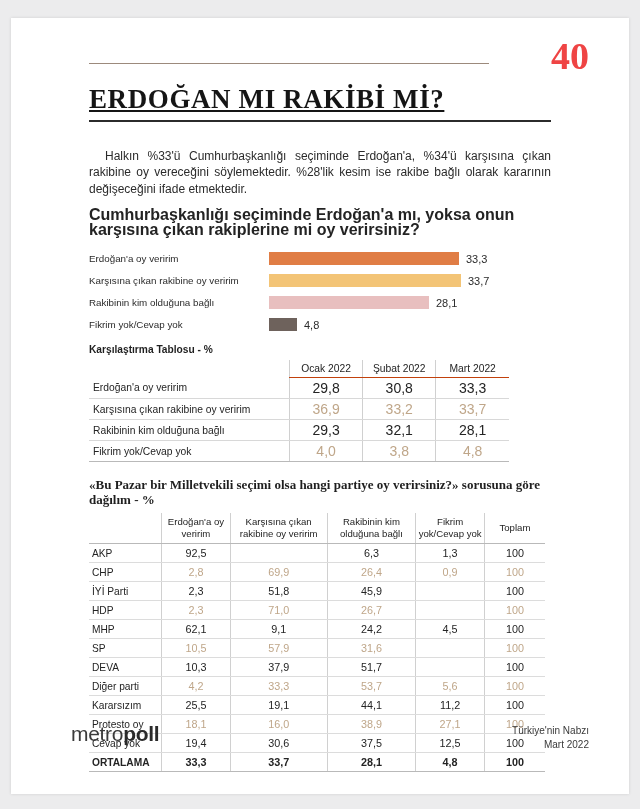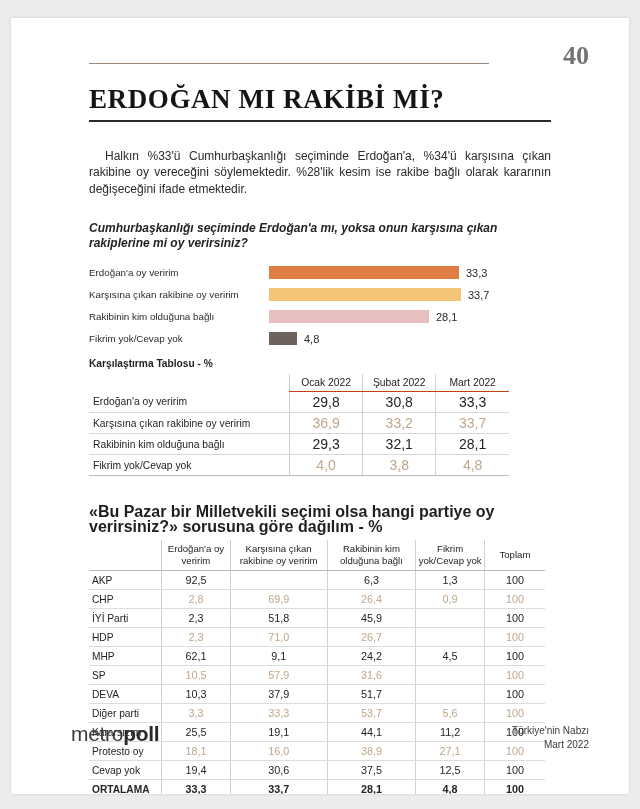--- a/index.html
+++ b/index.html
@@ -35,61 +35,61 @@
     top: 45px;
     width: 400px;
     height: 1px;
     background: #9c8a7c;
   }
   .page-number {
     position: absolute;
     right: 40px;
     top: 18px;
     font-family: "Liberation Serif", serif;
-    font-size: 26px;
+    font-size: 38px;
     font-weight: 700;
-    color: #737373;
+    color: #ef4444;
     letter-spacing: 0px;
     line-height: 40px;
   }
 
   
   .title-block {
     margin: 6px 78px 0 78px;
   }
   .doc-title {
     font-family: "Liberation Serif", serif;
     font-size: 27px;
     font-weight: 700;
     color: #151515;
     letter-spacing: 0.6px;
     margin: 0;
     padding-bottom: 6px;
     line-height: 30px;
+    text-decoration: underline;
   }
   .title-underline {
     height: 1.5px;
     background: #2b2b2b;
     width: 100%;
   }
 
   
   .intro {
     margin: 26px 78px 0 78px;
     font-size: 12px;
     line-height: 16.5px;
     color: #2b2b2b;
     text-align: justify;
     text-indent: 16px;
   }
   .question {
-    margin: 24px 78px 0 78px;
-    font-size: 12px;
+    margin: 10px 78px 0 78px;
+    font-size: 16px;
     line-height: 15px;
-    font-style: italic;
     font-weight: bold;
     color: #232323;
   }
 
   
   .chart {
     margin: 12px 0 0 78px;
     width: 470px;
   }
   .bar-row {
@@ -159,25 +159,26 @@
     font-size: 14px;
   }
   table.t1 .vsep {
     border-left: 1px solid #d0d0d0;
   }
   tr.tan td, tr.tan th { color: #bfa689; }
   tbody.t1body tr:last-child td { border-bottom: 1px solid #b9b9b9; }
 
   
   .table2-caption {
-    margin: 28px 78px 6px 78px;
-    font-size: 16px;
+    margin: 15px 78px 6px 78px;
+    font-size: 13px;
     font-weight: bold;
     color: #1f1f1f;
     line-height: 15px;
+    font-family: Liberation Serif, serif;
   }
   table.t2 {
     margin-left: 78px;
     width: 456px;
     table-layout: fixed;
     border-collapse: collapse;
     font-size: 10.2px;
     color: #242424;
   }
   table.t2 thead th {
@@ -409,21 +410,21 @@
       <tr>
         <td class="rowlabel">DEVA</td>
         <td>10,3</td>
         <td>37,9</td>
         <td>51,7</td>
         <td></td>
         <td>100</td>
       </tr>
       <tr class="tan">
         <td class="rowlabel" style="color:#242424">Diğer parti</td>
-        <td>3,3</td>
+        <td>4,2</td>
         <td>33,3</td>
         <td>53,7</td>
         <td>5,6</td>
         <td>100</td>
       </tr>
       <tr>
         <td class="rowlabel">Kararsızım</td>
         <td>25,5</td>
         <td>19,1</td>
         <td>44,1</td>

